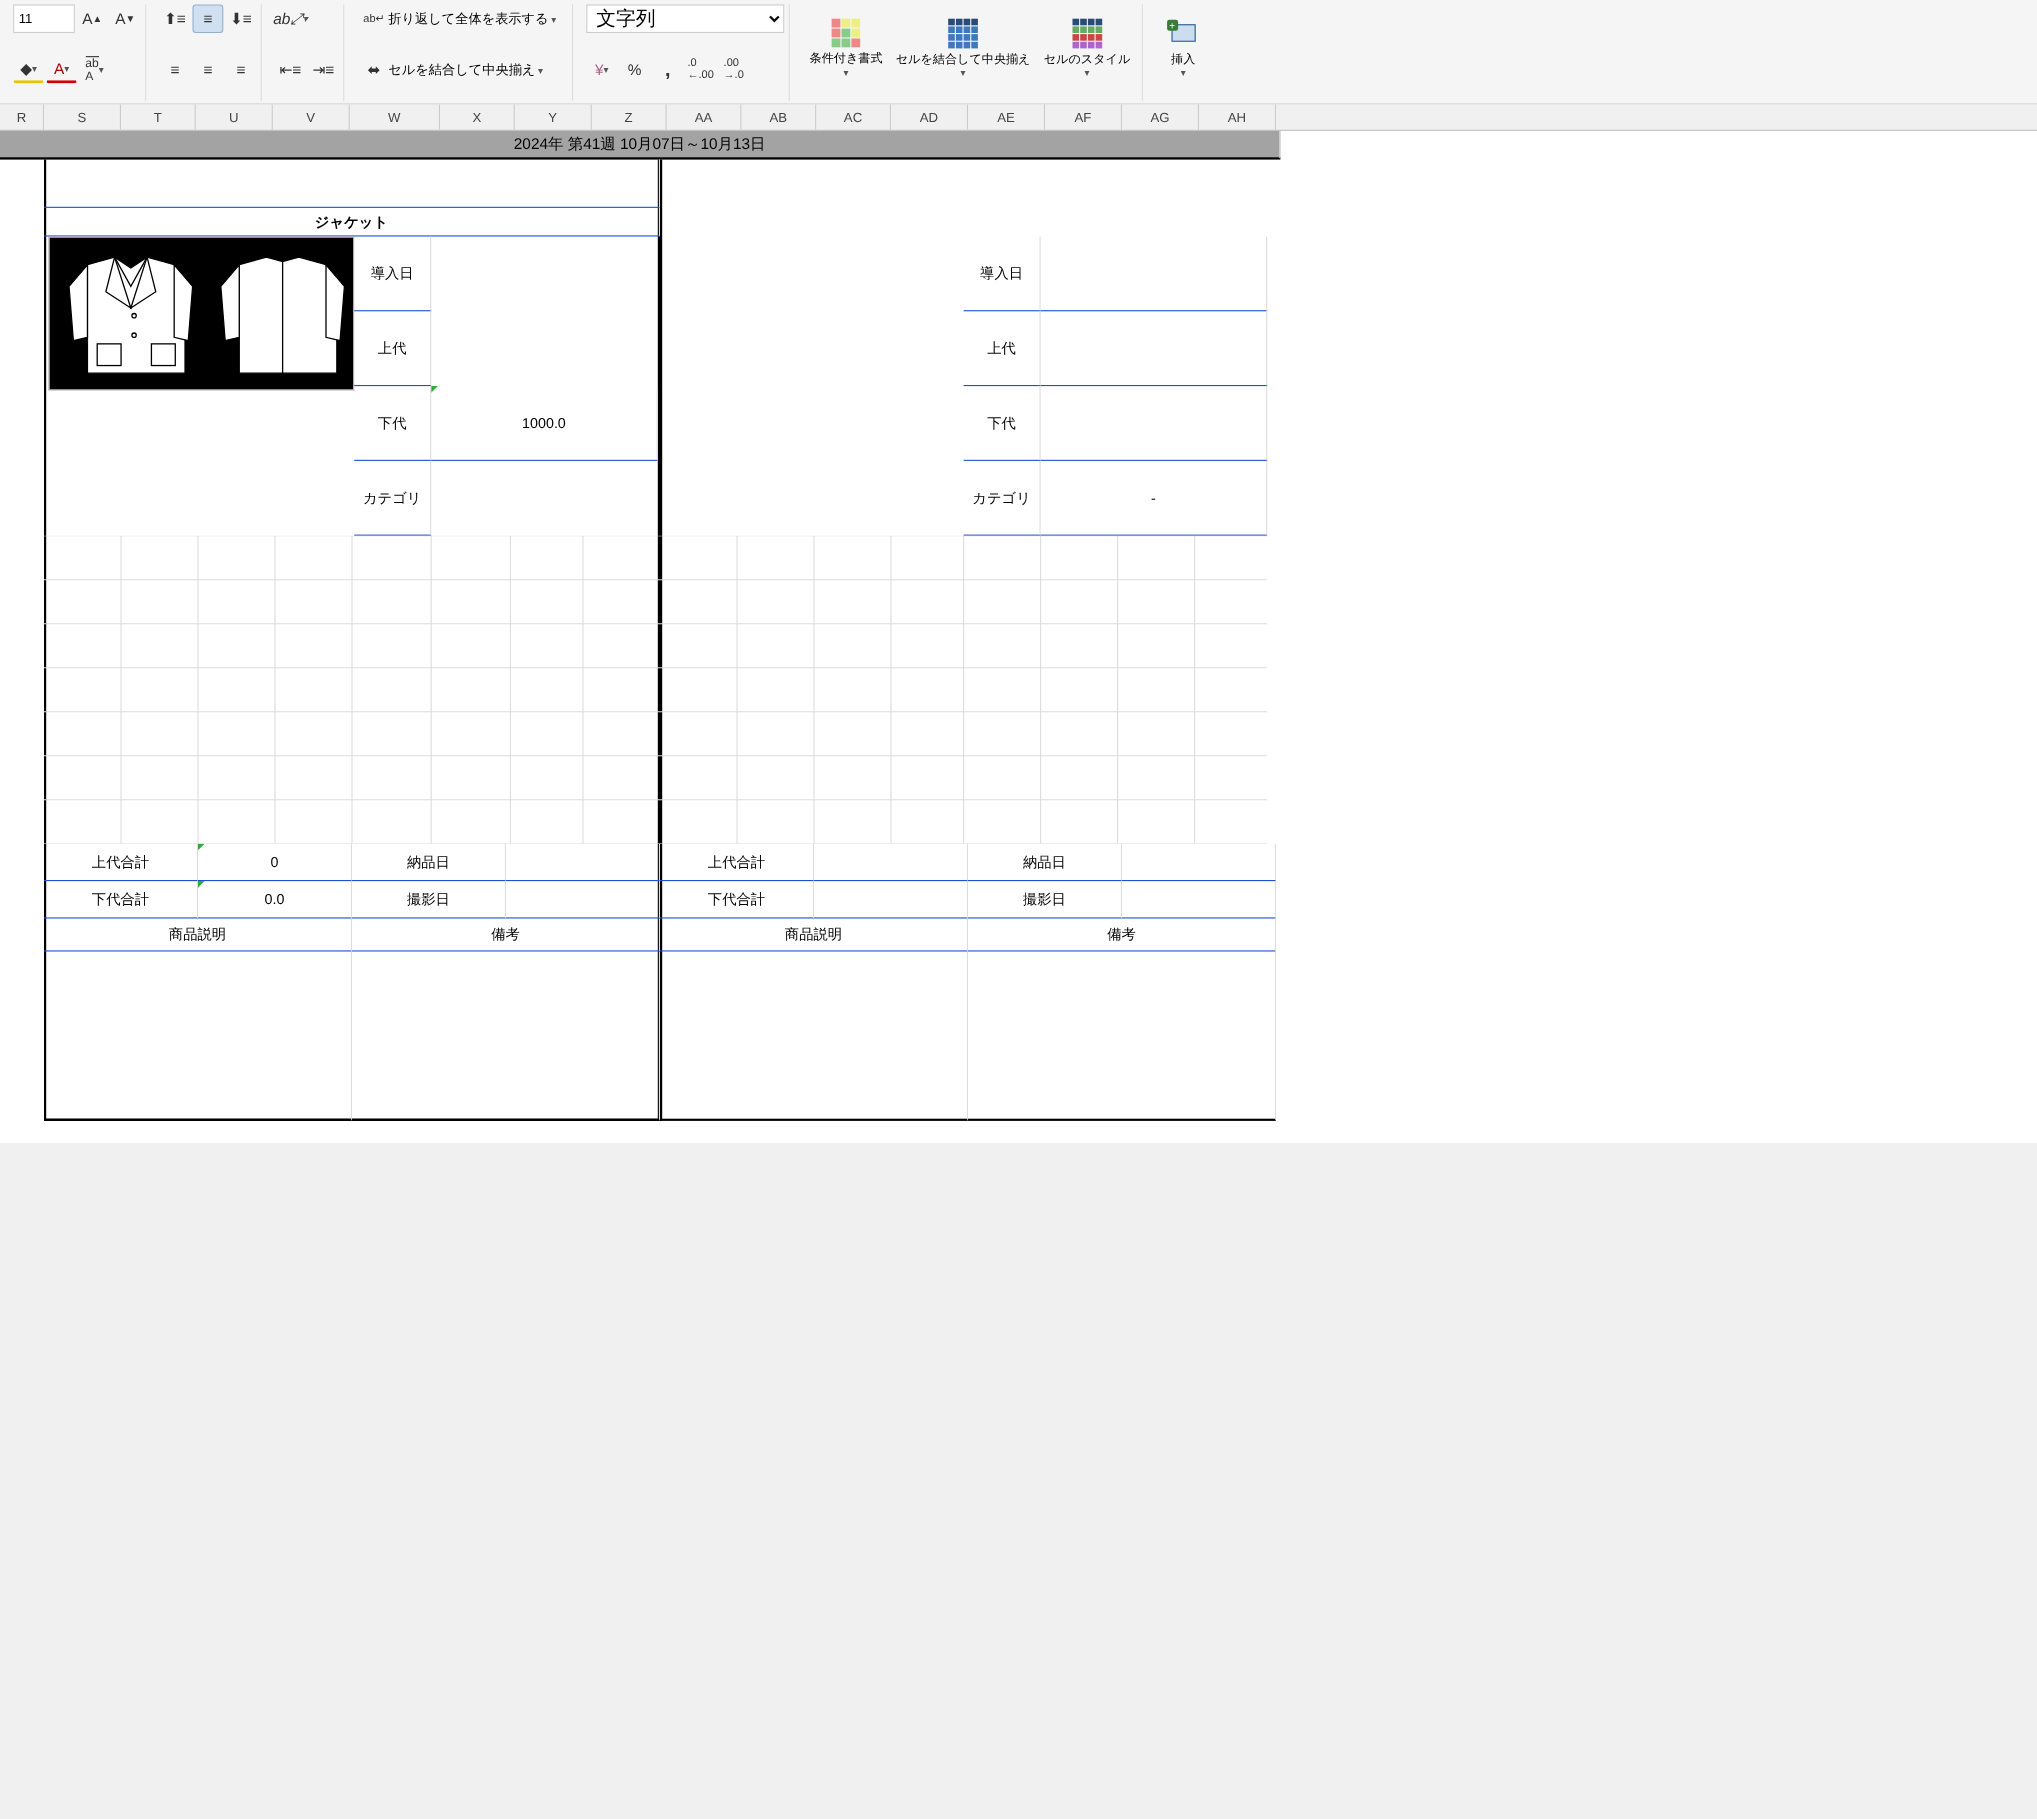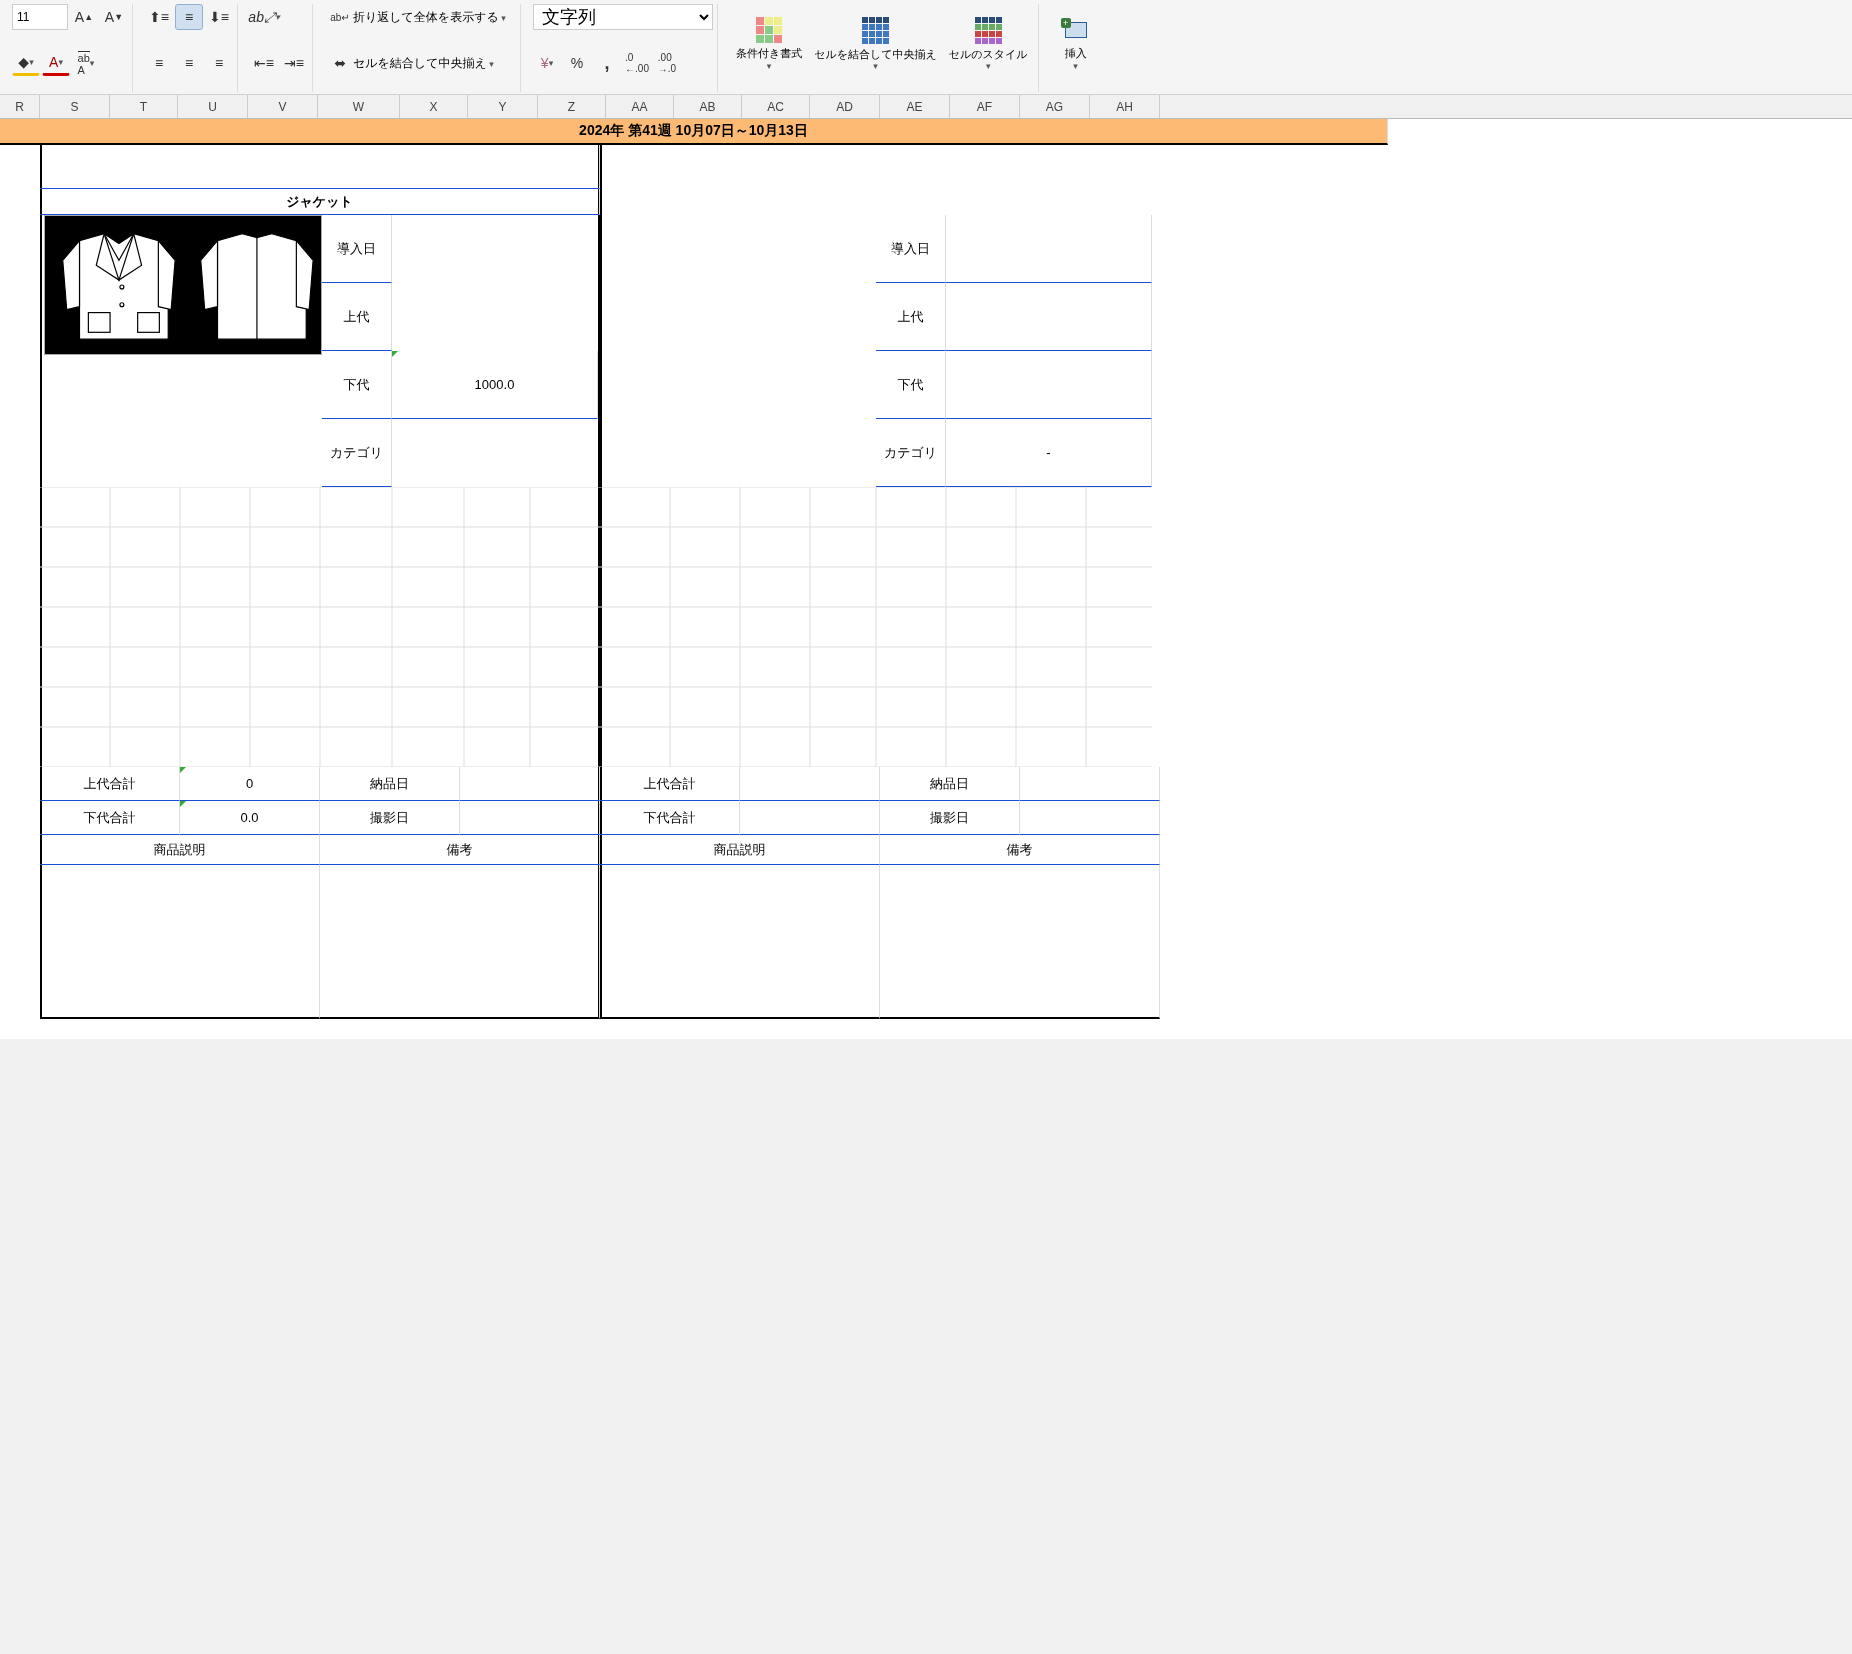--- a/index.html
+++ b/index.html
@@ -298,21 +298,21 @@
     <div style="width: 68px;">AC</div>
     <div style="width: 70px;">AD</div>
     <div style="width: 70px; text-align: right;">AE</div>
     <div style="width: 70px;">AF</div>
     <div style="width: 70px;">AG</div>
     <div style="width: 70px;">AH</div>
   </div>
 
 <div class="sheet" style="height:920px">
 
-  <div class="cell thick-b" style="left:0;top:0;width:1388px;height:26px;font-size:14px;font-weight:bold;background:#fdba74">2024年 第41週 10月07日～10月13日</div>
+  <div class="cell thick-b" style="left:0;top:0;width:1164px;height:26px;font-size:14px;font-weight:normal;background:#a3a3a3">2024年 第41週 10月07日～10月13日</div>
 
   <div class="cell thick-l thick-b" style="left:40px;top:26px;width:560px;height:874px;border-right:2px solid #000;pointer-events:none;background:transparent"></div>
 
   <div style="position:absolute;left:600px;top:26px;width:0;height:874px;border-right:2px solid #000"></div>
 
   <div class="cell" style="left:40px;top:26px;width:560px;height:44px"></div>
   <div class="cell" style="left:40px;top:70px;width:560px;height:26px;font-weight:bold">ジャケット</div>
 
   <div class="cell" style="left:44px;top:96px;width:278px;height:140px;border:1px solid #aaa;padding:0">
     <div class="jacket">

